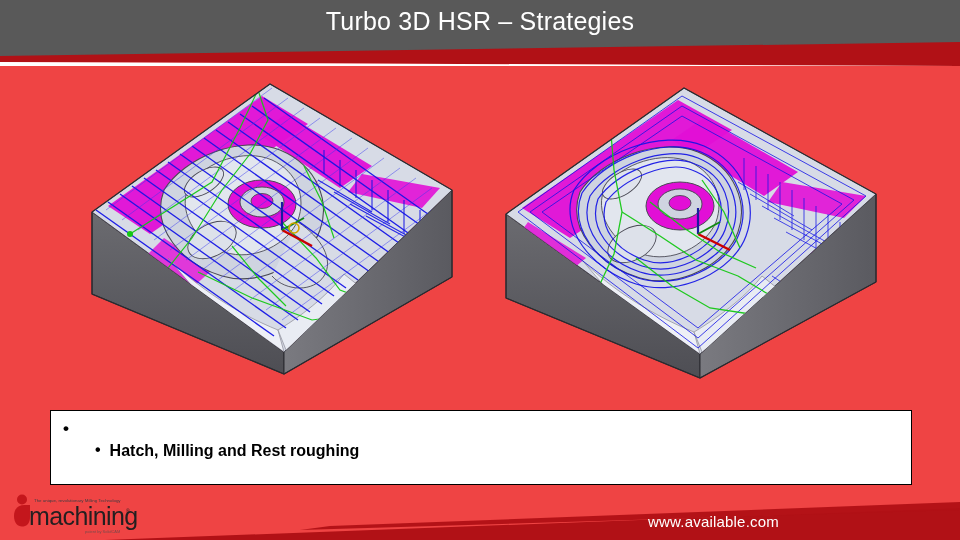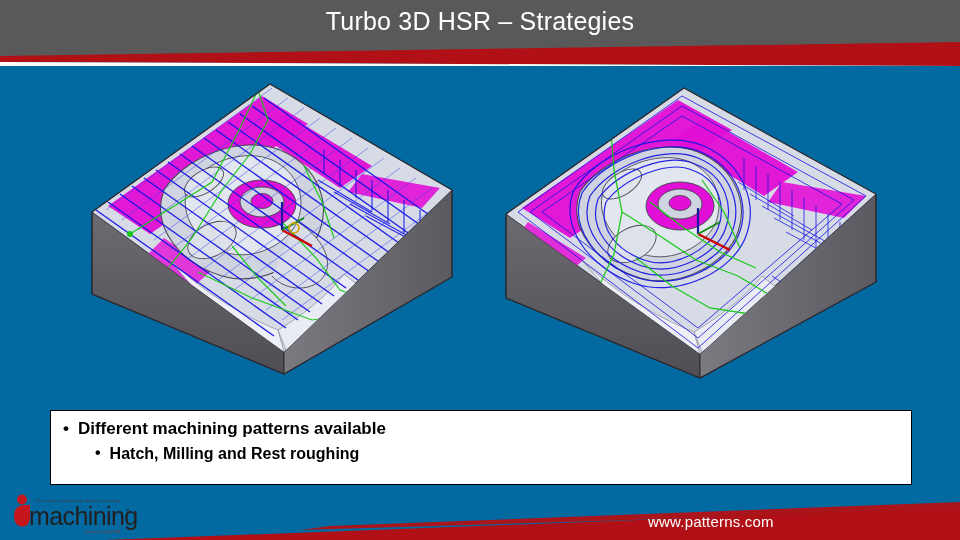--- a/index.html
+++ b/index.html
@@ -12,21 +12,21 @@
     height: 540px;
     overflow: hidden;
     font-family: "Liberation Sans", sans-serif;
     position: relative;
   }
   #slide {
     position: absolute;
     left: 0; top: 0;
     width: 960px;
     height: 540px;
-    background: #0369a1;
+    background: #ef4444;
     overflow: hidden;
   }
 
   
   #header-band {
     position: absolute;
     left: 0; top: 0;
     width: 960px;
     height: 66px;
     overflow: hidden;
@@ -346,21 +346,20 @@
           <line x1="216" y1="172" x2="248" y2="188" stroke="#cc0000" stroke-width="2.4"></line>
           <line x1="216" y1="172" x2="238" y2="160" stroke="#118a11" stroke-width="1.8"></line>
         </g>
       </svg>
     </div>
   </div>
 
   <div id="bullet-box">
     <div id="bullet-l1" class="bullet-row">
       <span class="bullet-mark">•</span>
-      <span class="bullet-text">Different machining patterns available</span>
     </div>
     <div id="bullet-l2" class="bullet-row">
       <span class="bullet-mark">•</span>
       <span class="bullet-text">Hatch, Milling and Rest roughing</span>
     </div>
   </div>
 
   <div id="footer-band">
     <svg width="960" height="54" viewBox="0 0 960 54" xmlns="http://www.w3.org/2000/svg">
       <polygon points="105,54 960,22 960,54" fill="#b11116"></polygon>
@@ -377,16 +376,16 @@
 
       <path d="M16.5,12 C10,12 6,16 6,23 C6,31 11,35 17,33 C20.5,31.8 22,28 22,24 L22,12 Z" fill="#c4161c"></path>
 
       <text x="21" y="32" font-family="Liberation Sans, sans-serif" font-size="25" font-weight="400" fill="#231f20" letter-spacing="-0.6">machining</text>
       <text x="118" y="20" font-family="Liberation Sans, sans-serif" font-size="5" fill="#231f20">®</text>
 
       <text x="77" y="39.5" font-family="Liberation Sans, sans-serif" font-size="4" fill="#7a4a4a">patent by SolidCAM</text>
     </svg>
   </div>
 
-  <div id="site-url">www.patterns.com</div>
+  <div id="site-url">www.available.com</div>
 
 
 </div>
 
 </body></html>

